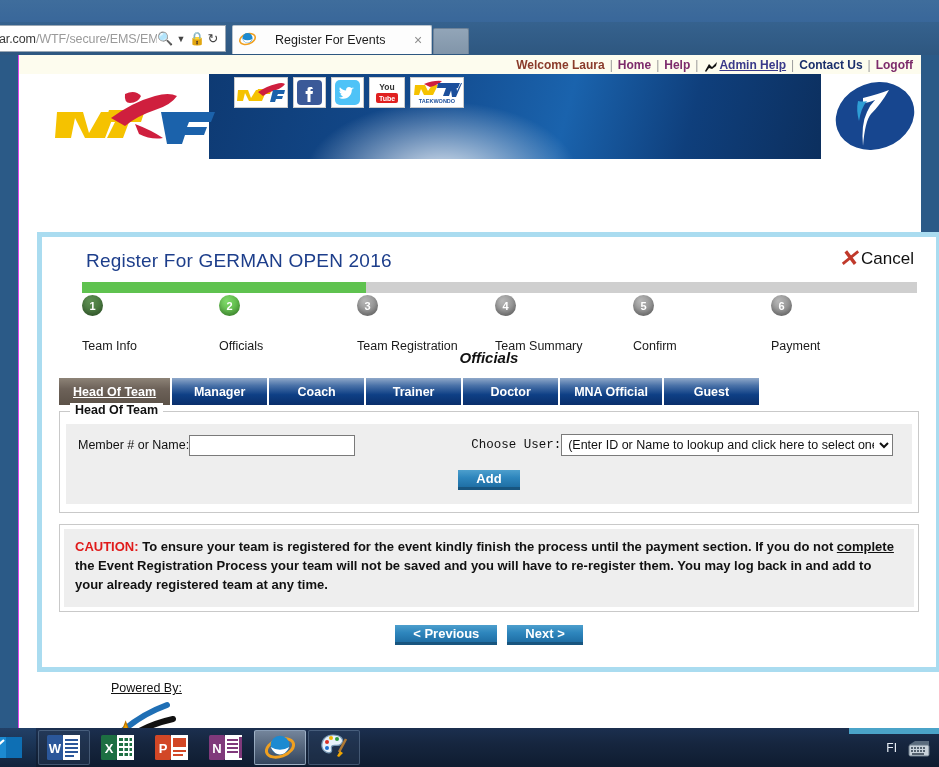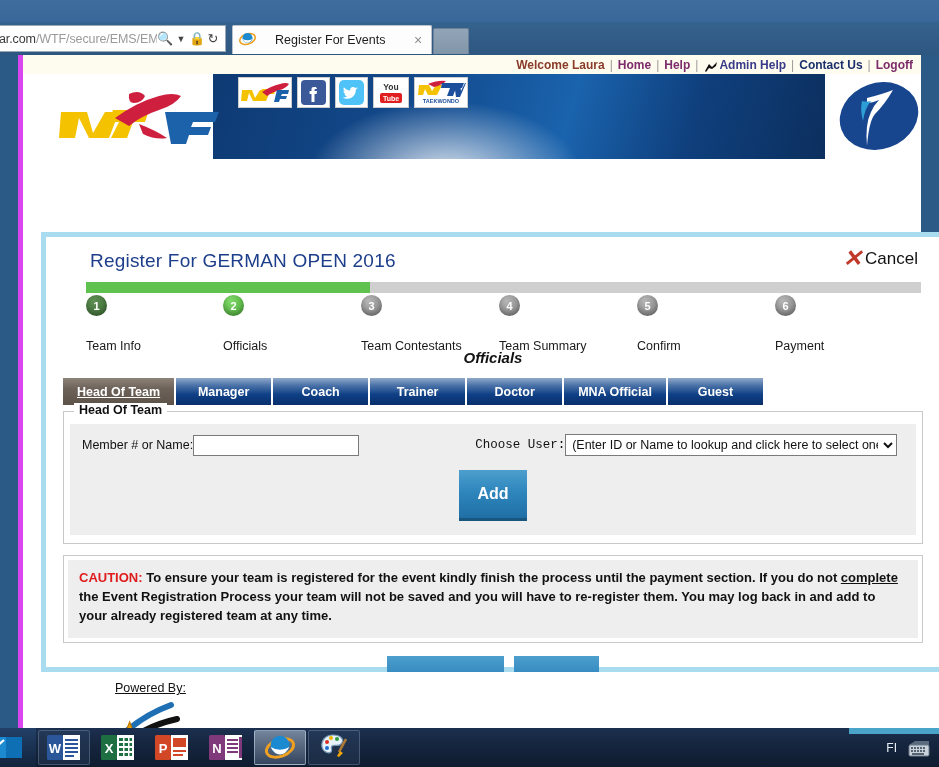--- a/index.html
+++ b/index.html
@@ -50,34 +50,34 @@
     border-bottom: none; border-radius: 2px 2px 0 0;
   }
 
   
   #viewport {
     position: absolute; left: 0px; top: 55px; width: 939px; height: 673px;
     background: #2b5a87; overflow: hidden;
   }
   #page {
     position: absolute; left: 18px; top: 0px; width: 903px; height: 673px;
-    background: #ffffff; border-left: 5px solid #d946ef;
+    background: #ffffff; border-left: 1px solid #d946ef;
   }
 
   
   #utility-nav {
     height: 19px; background: #fdfcee; display: flex; align-items: center;
     justify-content: flex-end; padding-right: 8px; gap: 0px;
     font-size: 12px; font-weight: bold;
   }
   #utility-nav a { text-decoration: none; color: #7d2b6b; white-space: nowrap; }
   #utility-nav .welcome { color: #8a3b2a; }
   #utility-nav .home { color: #7d2b6b; }
   #utility-nav .sep { color: #9a9a9a; padding: 0 5px; font-weight: normal; }
-  #utility-nav .admin { color: #3a3a8a; }
+  #utility-nav .admin { color: #3a3a8a; text-decoration: underline; }
   #utility-nav .contact { color: #1a2f6b; }
   #utility-nav .logoff { color: #7d2b6b; }
   #tkd-kick-icon { display:inline-block; width:16px; height:14px; position:relative; top:2px; }
 
   
   #masthead { position: relative; height: 85px; background: #ffffff; overflow: hidden; }
   #wtf-logo { position: absolute; left: 30px; top: 14px; width: 170px; height: 60px; }
   #banner-art {
     position: absolute; left: 190px; top: 0px; width: 612px; height: 85px;
     background:
@@ -159,23 +159,23 @@
   #choose-user-select {
     width: 332px; height: 22px; border: 1px solid #7a7a7a; background: #fff;
     font-size: 12.5px; padding: 0 2px; font-family: "Liberation Sans", sans-serif;
     color: #111;
   }
   #note-text { font-size: 11px; color: #8a8a8a; margin-top: 7px; line-height: 1.35; max-width: 830px; }
   #add-row { display: flex; justify-content: center; margin-top: 14px; }
 
   .blue-btn {
     background: linear-gradient(180deg, #4d9fcd 0%, #2e86bd 45%, #1f6fa5 100%);
-    color: #ffffff; font-size: 16px; font-weight: bold;
+    color: #ffffff; font-size: 13px; font-weight: bold;
     border: none; border-bottom: 3px solid #18557f;
-    padding: 15px 18px; cursor: pointer; font-family: "Liberation Sans", sans-serif;
+    padding: 1px 18px; cursor: pointer; font-family: "Liberation Sans", sans-serif;
     min-width: 54px;
   }
 
   
   #caution-panel {
     margin: 11px 3px 0 3px; border: 1px solid #c9c9c9; background: #ffffff; padding: 4px;
   }
   #caution-body { background: #eeeeee; padding: 9px 11px 12px 11px; }
   #caution-text { font-size: 13px; color: #111; font-weight: bold; line-height: 1.45; }
   #caution-text .tag { color: #e01b1b; }
@@ -348,21 +348,21 @@
             <div class="step" style="position:absolute;left:0px;">
               <div class="step-badge done">1</div>
               <div class="step-label">Team Info</div>
             </div>
             <div class="step" style="position:absolute;left:137px;">
               <div class="step-badge current">2</div>
               <div class="step-label">Officials</div>
             </div>
             <div class="step" style="position:absolute;left:275px;">
               <div class="step-badge todo">3</div>
-              <div class="step-label">Team Contestants</div>
+              <div class="step-label">Team Registration</div>
             </div>
             <div class="step" style="position:absolute;left:413px;">
               <div class="step-badge todo">4</div>
               <div class="step-label">Team Summary</div>
             </div>
             <div class="step" style="position:absolute;left:551px;">
               <div class="step-badge todo">5</div>
               <div class="step-label">Confirm</div>
             </div>
             <div class="step" style="position:absolute;left:689px;">

